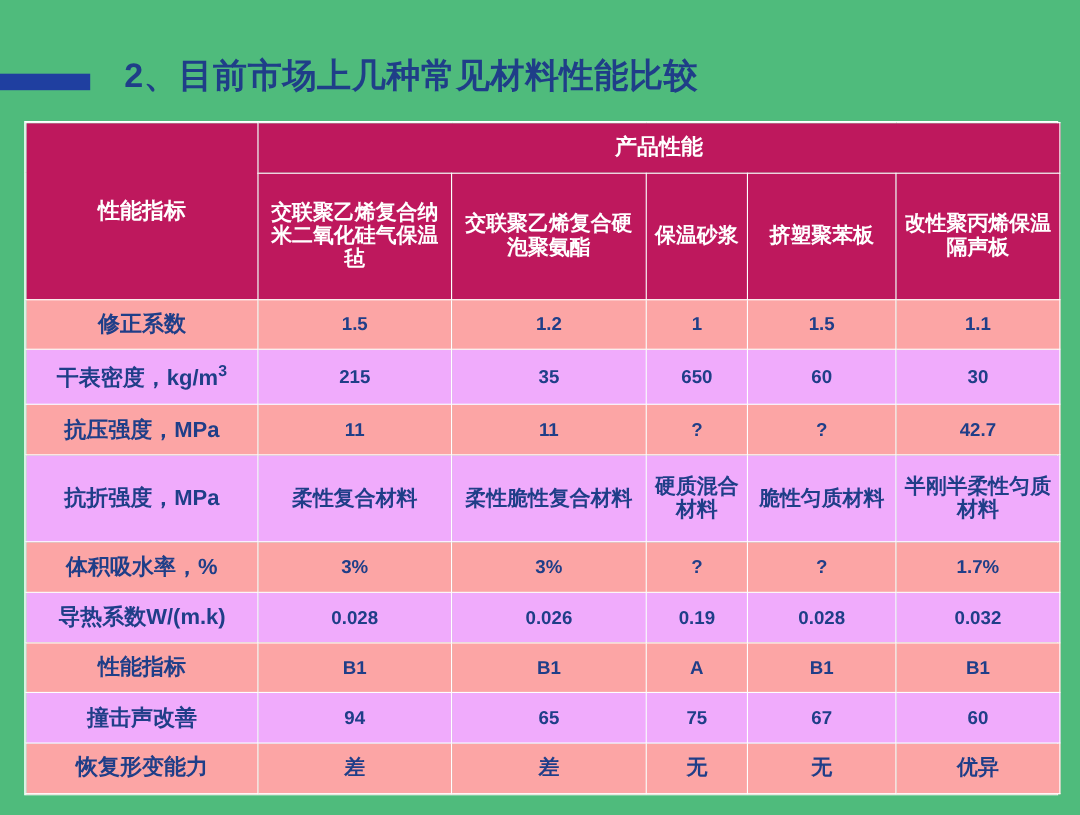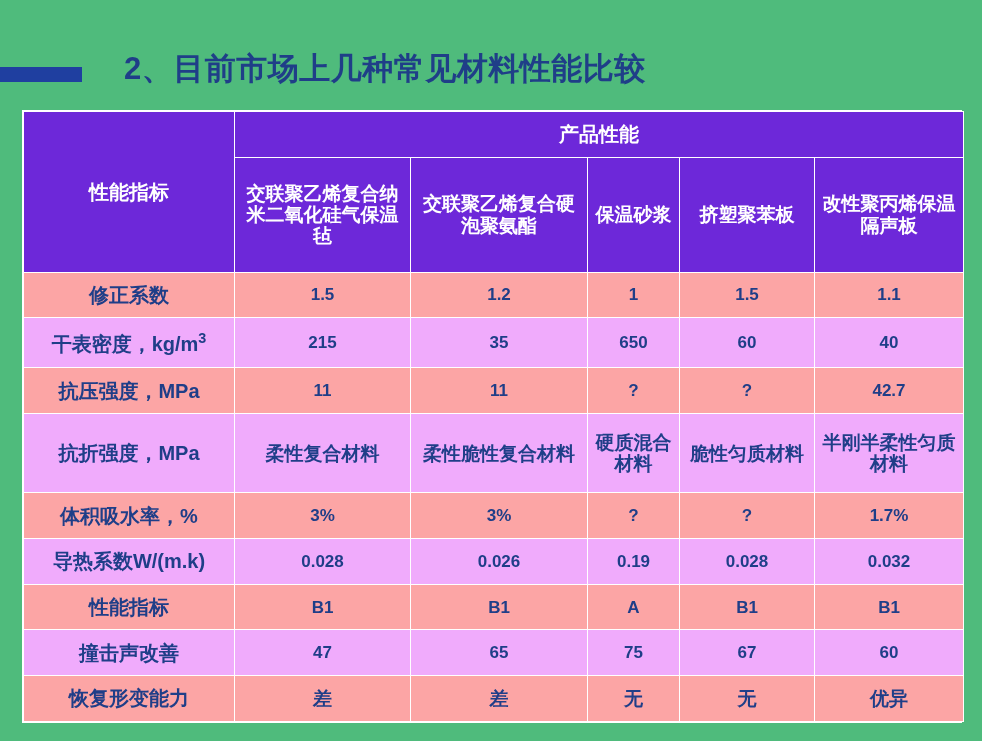--- a/index.html
+++ b/index.html
@@ -23,21 +23,21 @@
   .title-bar {
     position: absolute;
     left: 0;
     top: 67px;
     width: 82px;
     height: 15px;
     background: #1F3FA0;
   }
   .slide-title {
     position: absolute;
-    left: 124px;
+    left: 113px;
     top: 48px;
     color: #1F3E88;
     font-size: 31px;
     font-weight: bold;
     letter-spacing: 0.5px;
     white-space: nowrap;
   }
   
   .table-wrap {
     position: absolute;
@@ -57,21 +57,21 @@
   table.perf td, table.perf th {
     border: 1px solid #ffffff;
     padding: 2px 4px;
     text-align: center;
     vertical-align: middle;
     box-sizing: border-box;
     line-height: 1.12;
   }
   
   .hdr {
-    background: #6d28d9;
+    background: #be185d;
     color: #ffffff;
     font-weight: bold;
   }
   .hdr-group {
     font-size: 20px;
   }
   .hdr-index {
     font-size: 20px;
   }
   .hdr-col {
@@ -135,21 +135,21 @@
             <td class="cell num">1</td>
             <td class="cell num">1.5</td>
             <td class="cell num">1.1</td>
           </tr>
           <tr class="band-dark">
             <td class="cell label"><span>干表密度，kg/m</span><span class="sup">3</span></td>
             <td class="cell num">215</td>
             <td class="cell num">35</td>
             <td class="cell num">650</td>
             <td class="cell num">60</td>
-            <td class="cell num">40</td>
+            <td class="cell num">30</td>
           </tr>
           <tr class="band-light">
             <td class="cell label">抗压强度，MPa</td>
             <td class="cell num">11</td>
             <td class="cell num">11</td>
             <td class="cell num">?</td>
             <td class="cell num">?</td>
             <td class="cell num">42.7</td>
           </tr>
           <tr class="band-dark">
@@ -179,21 +179,21 @@
           <tr class="band-light">
             <td class="cell label">性能指标</td>
             <td class="cell num">B1</td>
             <td class="cell num">B1</td>
             <td class="cell num">A</td>
             <td class="cell num">B1</td>
             <td class="cell num">B1</td>
           </tr>
           <tr class="band-dark">
             <td class="cell label">撞击声改善</td>
-            <td class="cell num">47</td>
+            <td class="cell num">94</td>
             <td class="cell num">65</td>
             <td class="cell num">75</td>
             <td class="cell num">67</td>
             <td class="cell num">60</td>
           </tr>
           <tr class="band-light">
             <td class="cell label">恢复形变能力</td>
             <td class="cell text">差</td>
             <td class="cell text">差</td>
             <td class="cell text">无</td>

